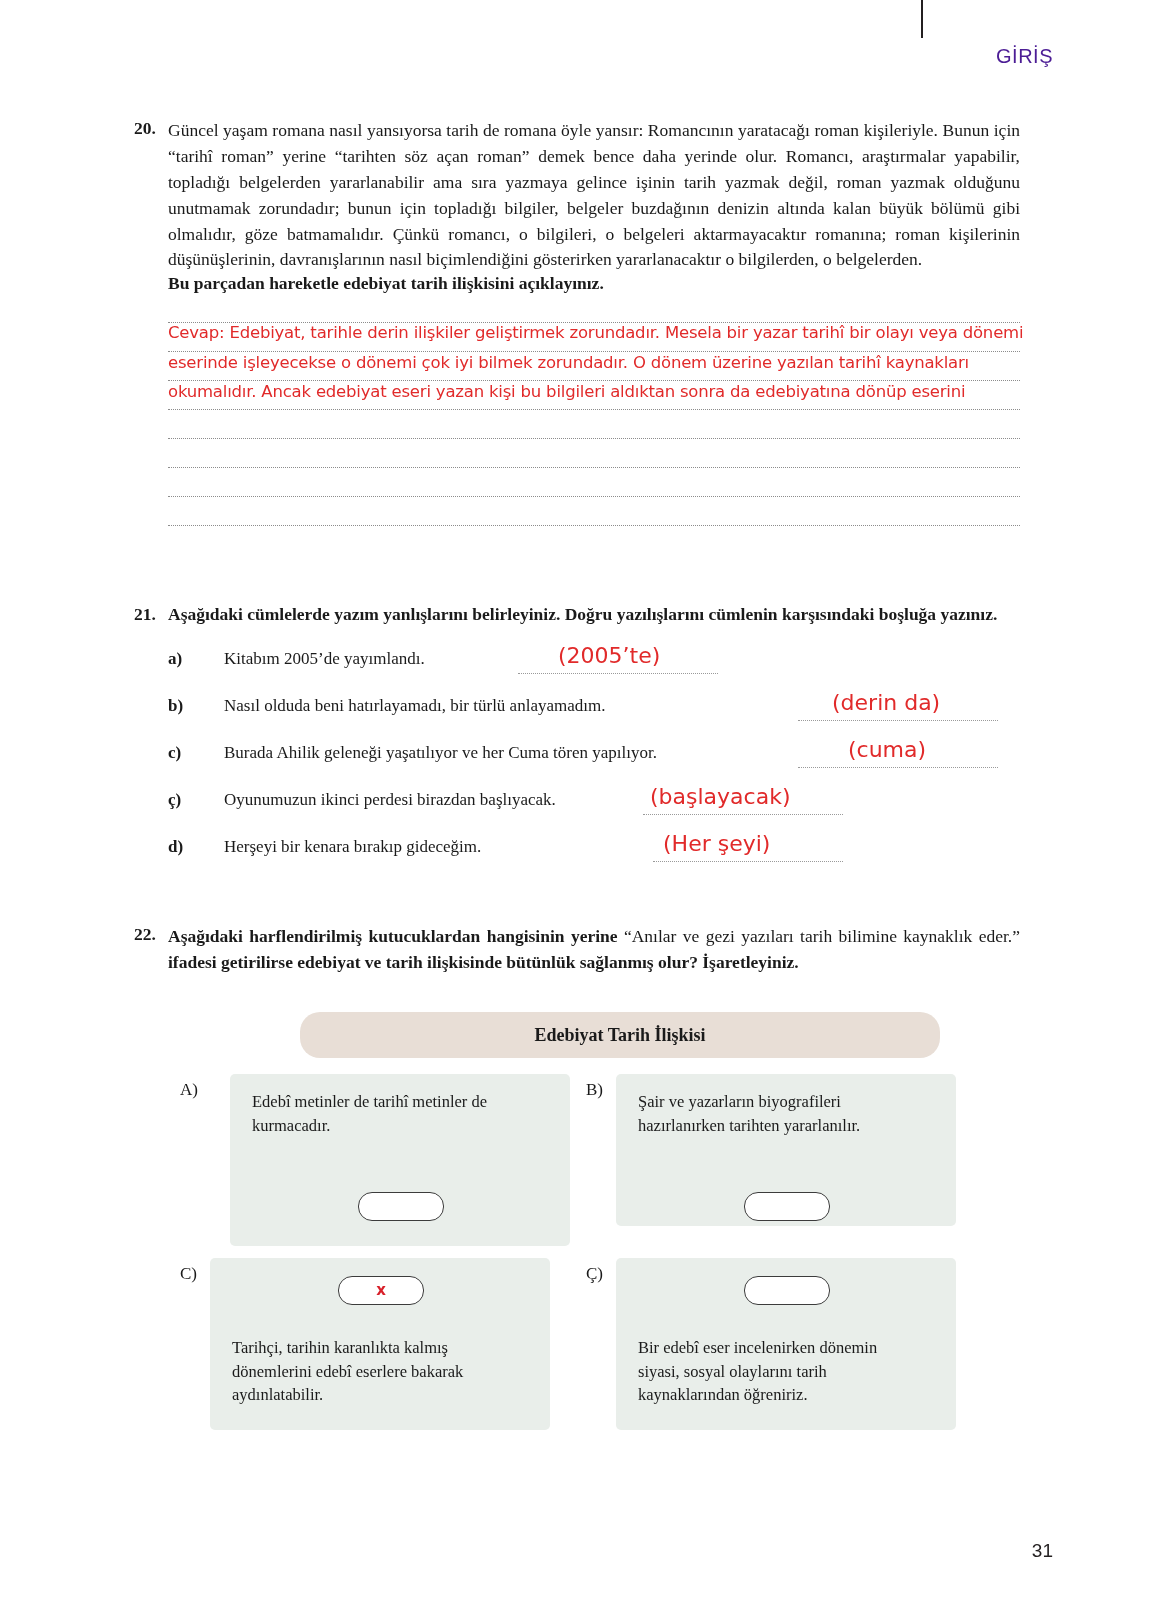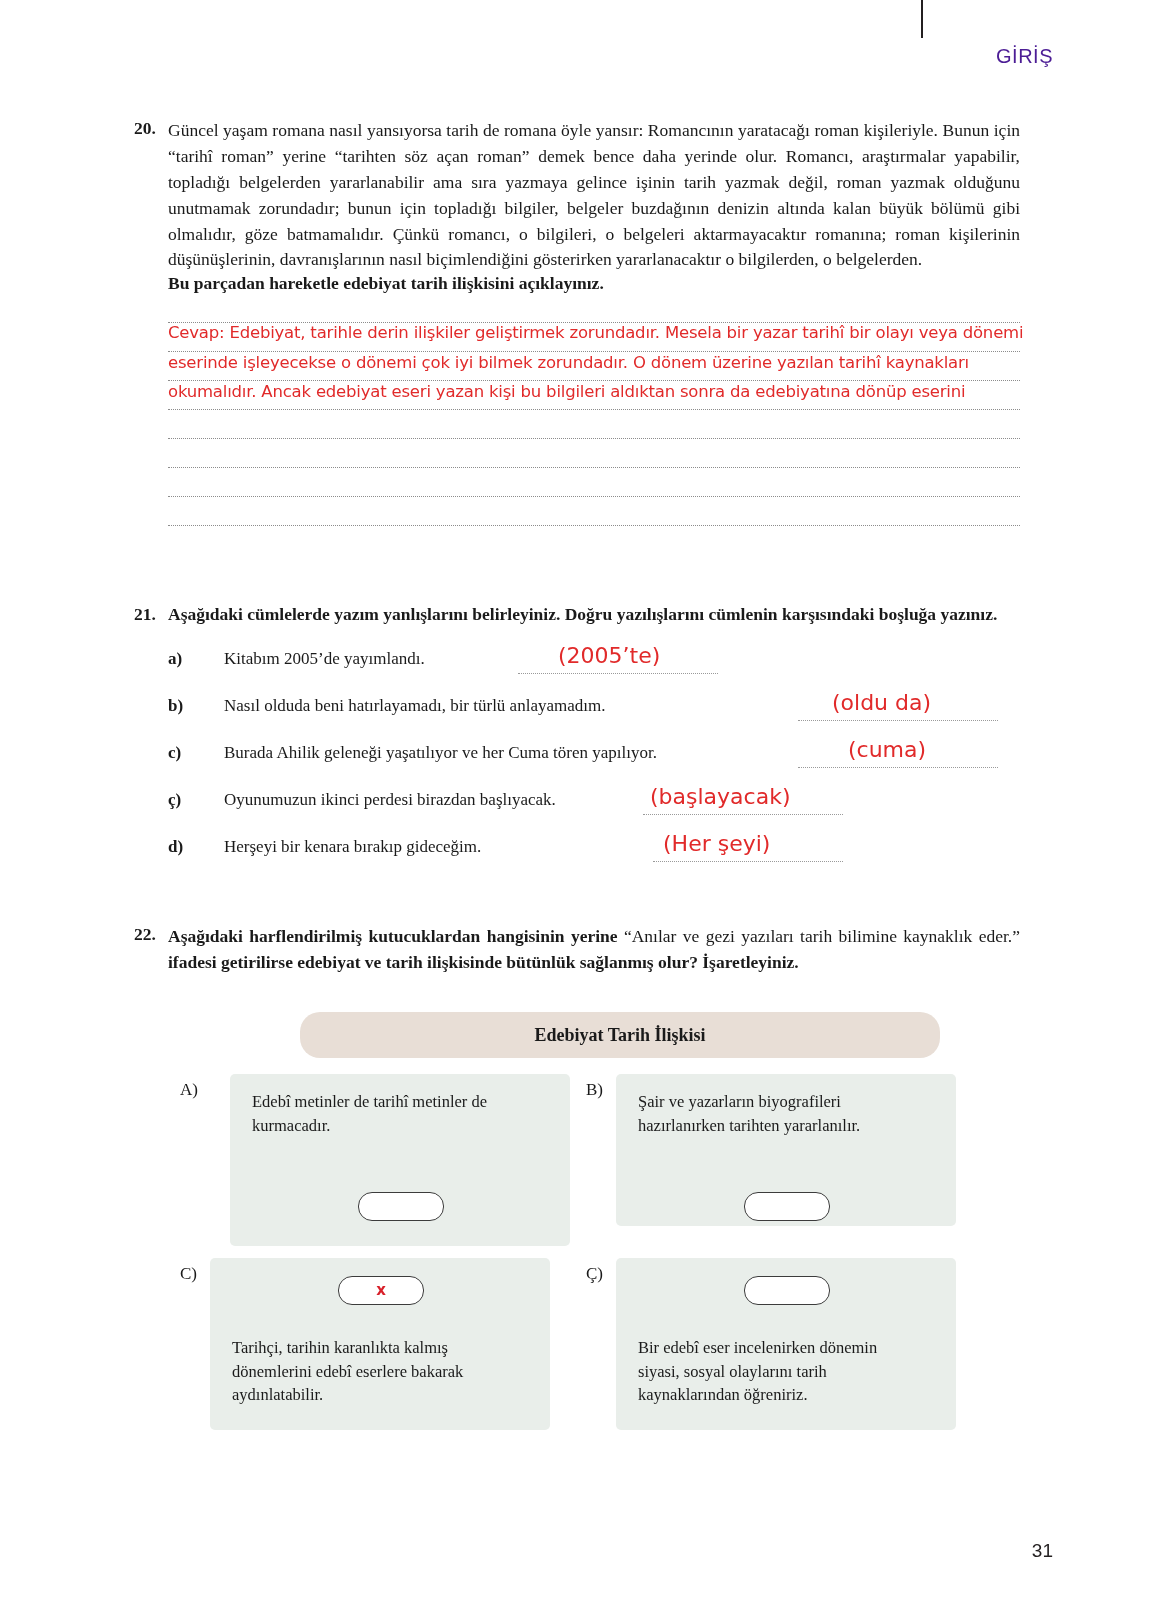--- a/index.html
+++ b/index.html
@@ -268,21 +268,21 @@
       <span class="q21-letter">a)</span>
       <span class="q21-sentence">Kitabım 2005’de yayımlandı.</span>
       <span class="q21-blank" style="left:350px; width:200px;"></span>
       <span class="q21-correction" style="left:390px;">(2005’te)</span>
     </div>
 
     <div class="q21-row">
       <span class="q21-letter">b)</span>
       <span class="q21-sentence">Nasıl olduda beni hatırlayamadı, bir türlü anlayamadım.</span>
       <span class="q21-blank" style="left:630px; width:200px;"></span>
-      <span class="q21-correction" style="left:664px;">(oldu da)</span>
+      <span class="q21-correction" style="left:664px;">(derin da)</span>
     </div>
 
     <div class="q21-row">
       <span class="q21-letter">c)</span>
       <span class="q21-sentence">Burada Ahilik geleneği yaşatılıyor ve her Cuma tören yapılıyor.</span>
       <span class="q21-blank" style="left:630px; width:200px;"></span>
       <span class="q21-correction" style="left:680px;">(cuma)</span>
     </div>
 
     <div class="q21-row">

